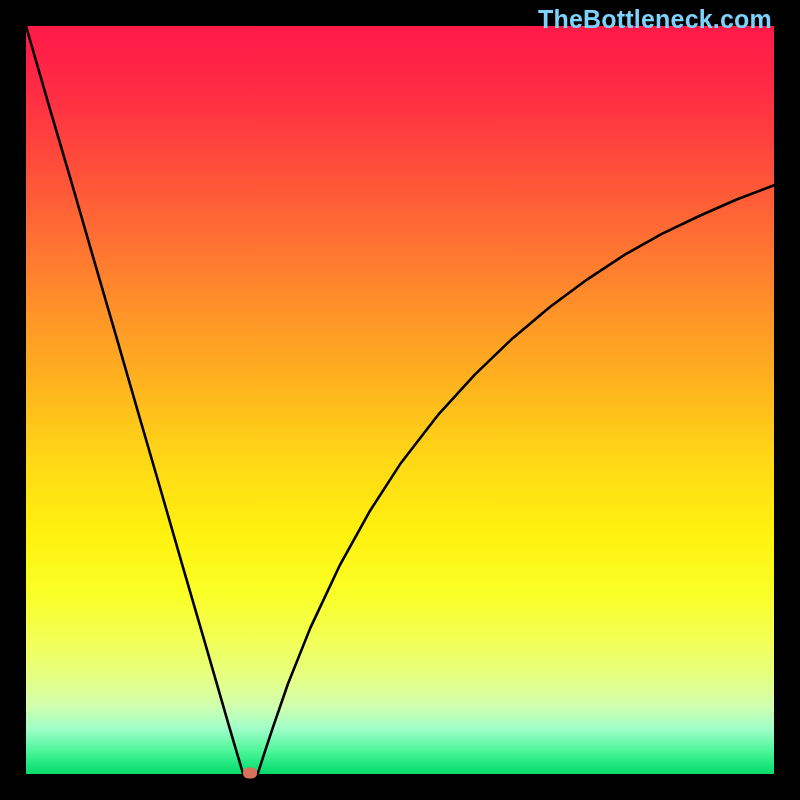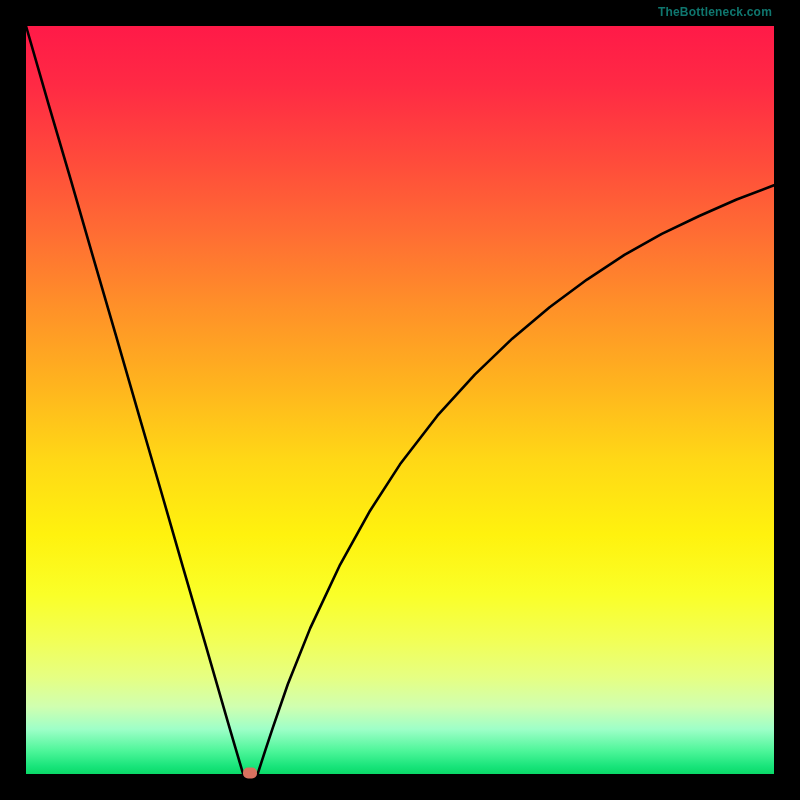--- a/index.html
+++ b/index.html
@@ -33,23 +33,23 @@
       #4bf598 97%,
       #18e47a 99%,
       #0ad968 100%
     );
   }
   .watermark {
     position: absolute;
     top: 5px;
     right: 28px;
     font-family: Arial, Helvetica, sans-serif;
-    font-size: 12px;
+    font-size: 25px;
     font-weight: 600;
-    color: #0f766e;
+    color: #7dd3fc;
     letter-spacing: 0.2px;
   }
   svg.overlay {
     position: absolute;
     left: 0; top: 0;
     width: 800px; height: 800px;
     pointer-events: none;
   }
   .marker {
     position: absolute;

